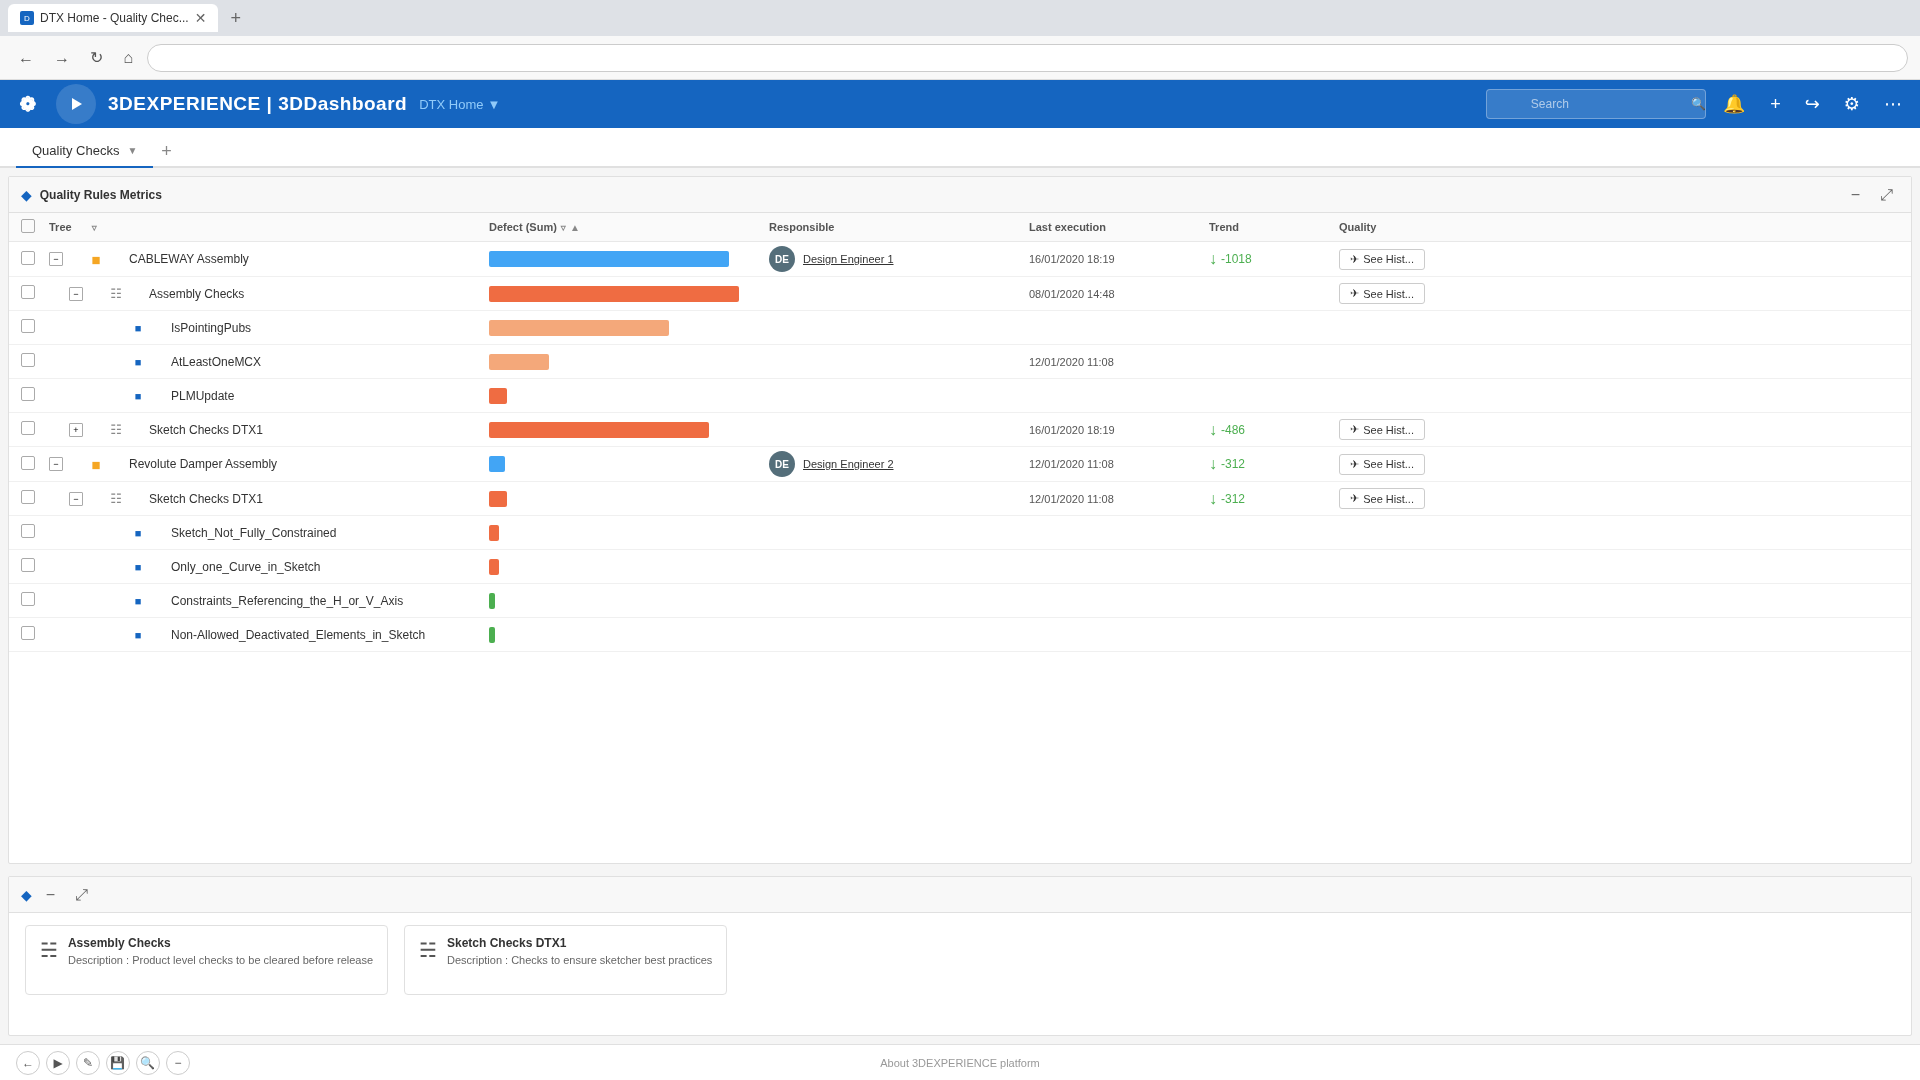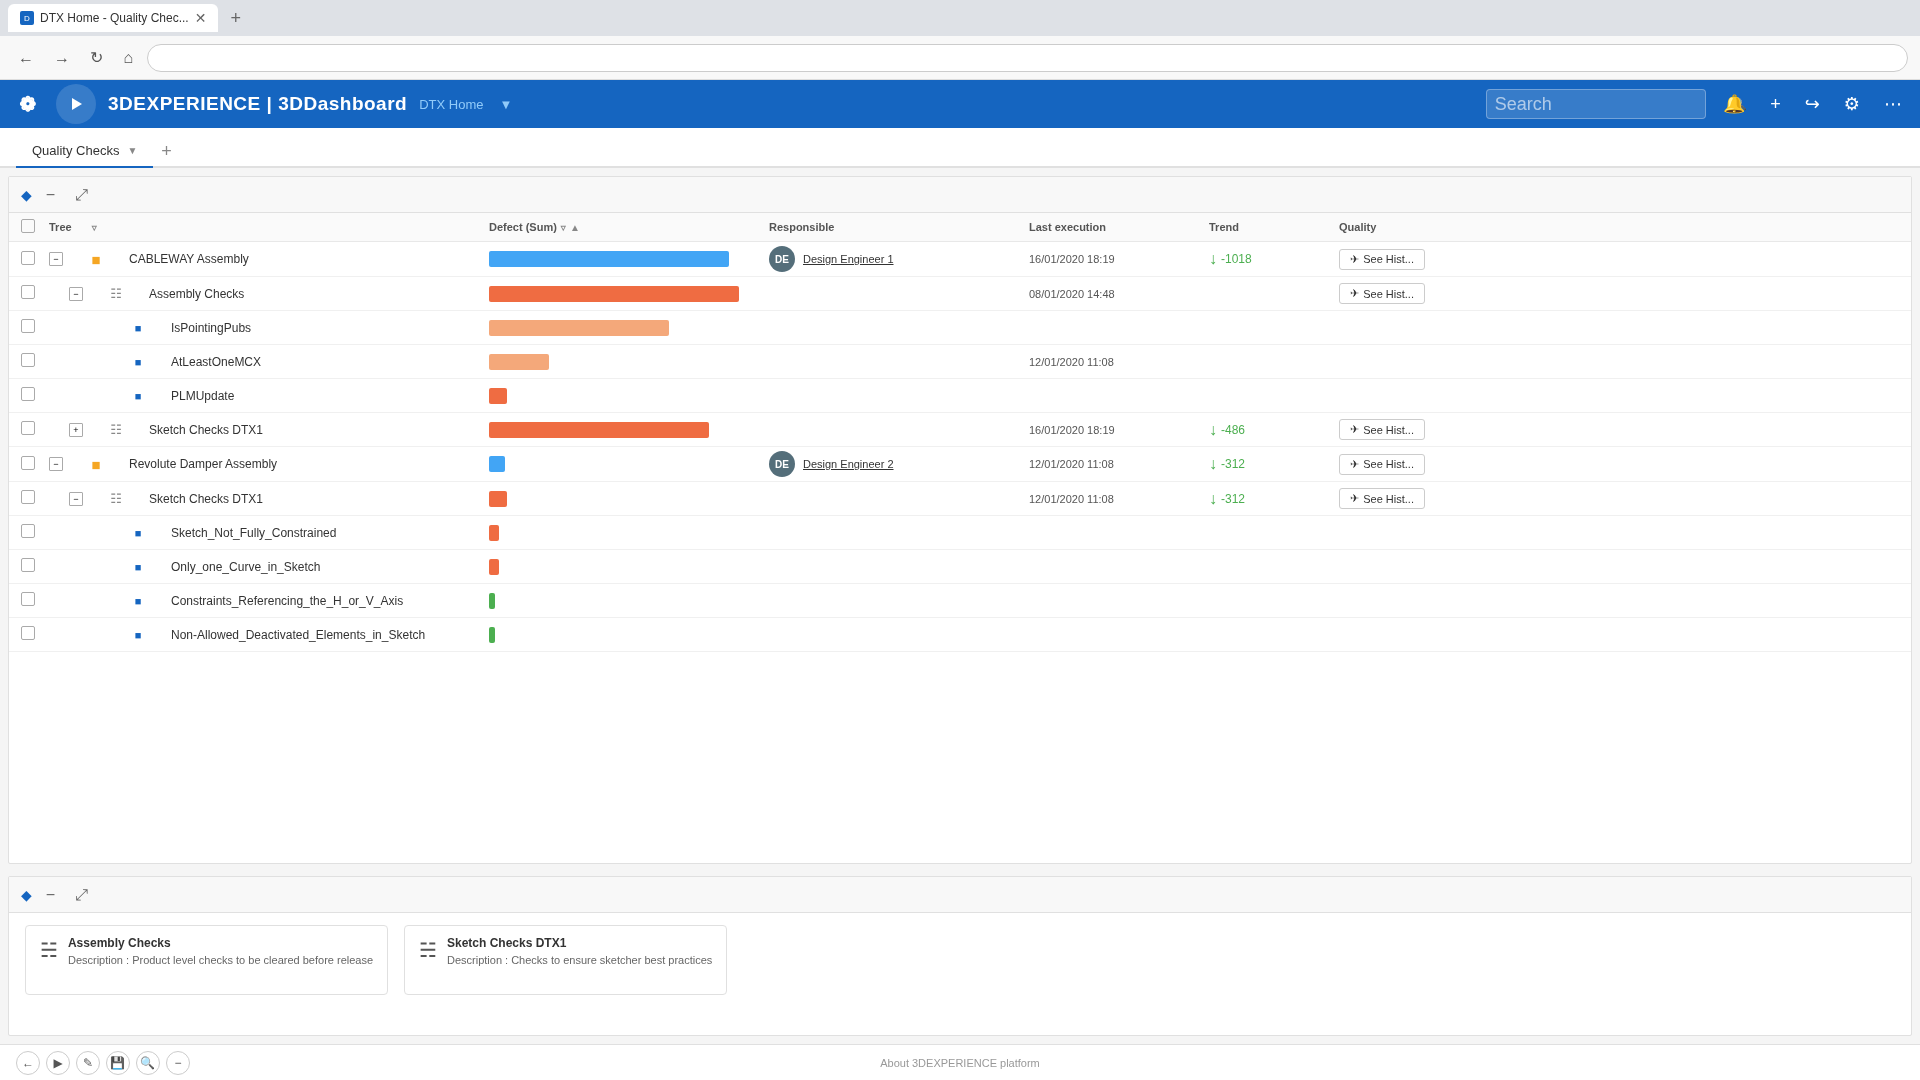--- a/index.html
+++ b/index.html
@@ -16,23 +16,23 @@
     .nav-btn:disabled { color: #ccc; }
     .address-bar { flex: 1; height: 28px; border: 1px solid #ccc; border-radius: 14px; padding: 0 12px; font-size: 12px; background: white; }
 
     
     .app-header { background: #1565c0; height: 48px; display: flex; align-items: center; padding: 0 12px; gap: 12px; }
     .app-logo { width: 32px; height: 32px; display: flex; align-items: center; justify-content: center; }
     .ds-logo-icon { color: white; font-size: 20px; font-weight: bold; }
     .app-nav-play { width: 40px; height: 40px; border-radius: 50%; background: rgba(255,255,255,0.15); display: flex; align-items: center; justify-content: center; cursor: pointer; }
     .app-brand { color: #ffffff; font-size: 19px; letter-spacing: 0.5px; }
     .app-brand span { font-weight: bold; }
-    .app-breadcrumb { color: #90caf9; font-size: 13px; cursor: pointer; display: flex; align-items: center; gap: 16px; }
+    .app-breadcrumb { color: #90caf9; font-size: 13px; cursor: pointer; display: flex; align-items: center; gap: 4px; }
     .header-search { margin-left: auto; background: rgba(255,255,255,0.15); border: 1px solid rgba(255,255,255,0.3); border-radius: 4px; height: 30px; width: 220px; display: flex; align-items: center; padding: 0 8px; gap: 6px; }
-    .header-search input { background: none; border: none; outline: none; color: #fde047; font-size: 18px; flex: 1; }
+    .header-search input { background: none; border: none; outline: none; color: #fde047; font-size: 12px; flex: 1; margin-left: 36px; }
     .header-search input::placeholder { color: rgba(255,255,255,0.6); }
     .header-icon-btn { background: none; border: none; cursor: pointer; color: white; font-size: 18px; padding: 4px 6px; }
 
     
     .tab-bar { background: white; height: 40px; display: flex; align-items: flex-end; padding: 0 16px; border-bottom: 2px solid #e0e0e0; gap: 4px; }
     .app-tab { padding: 8px 16px; font-size: 13px; color: #333; cursor: pointer; border-bottom: 2px solid #1565c0; margin-bottom: -2px; font-weight: 500; display: flex; align-items: center; gap: 8px; }
     .add-tab-btn { background: none; border: none; font-size: 18px; color: #888; cursor: pointer; padding: 4px; }
 
     
     .main-content { background: #f5f5f5; height: calc(1080px - 36px - 44px - 48px - 40px); display: flex; flex-direction: column; }
@@ -168,20 +168,21 @@
     <span style="color:#888; font-size:10px;">▼</span>
   </div>
   <button class="add-tab-btn">+</button>
 </div>
 
 <div class="main-content">
 
   <div class="panel metrics-panel">
     <div class="panel-header">
       <span class="panel-icon">◆</span>
+      <span class="panel-title">Quality Rules Metrics</span>
       <button class="panel-btn">−</button>
       <button class="panel-btn">⤢</button>
     </div>
     <div class="panel-content">
 
       <div class="table-header">
         <div class="col-check">
           <span class="cb"></span>
         </div>
         <div class="col-tree">

